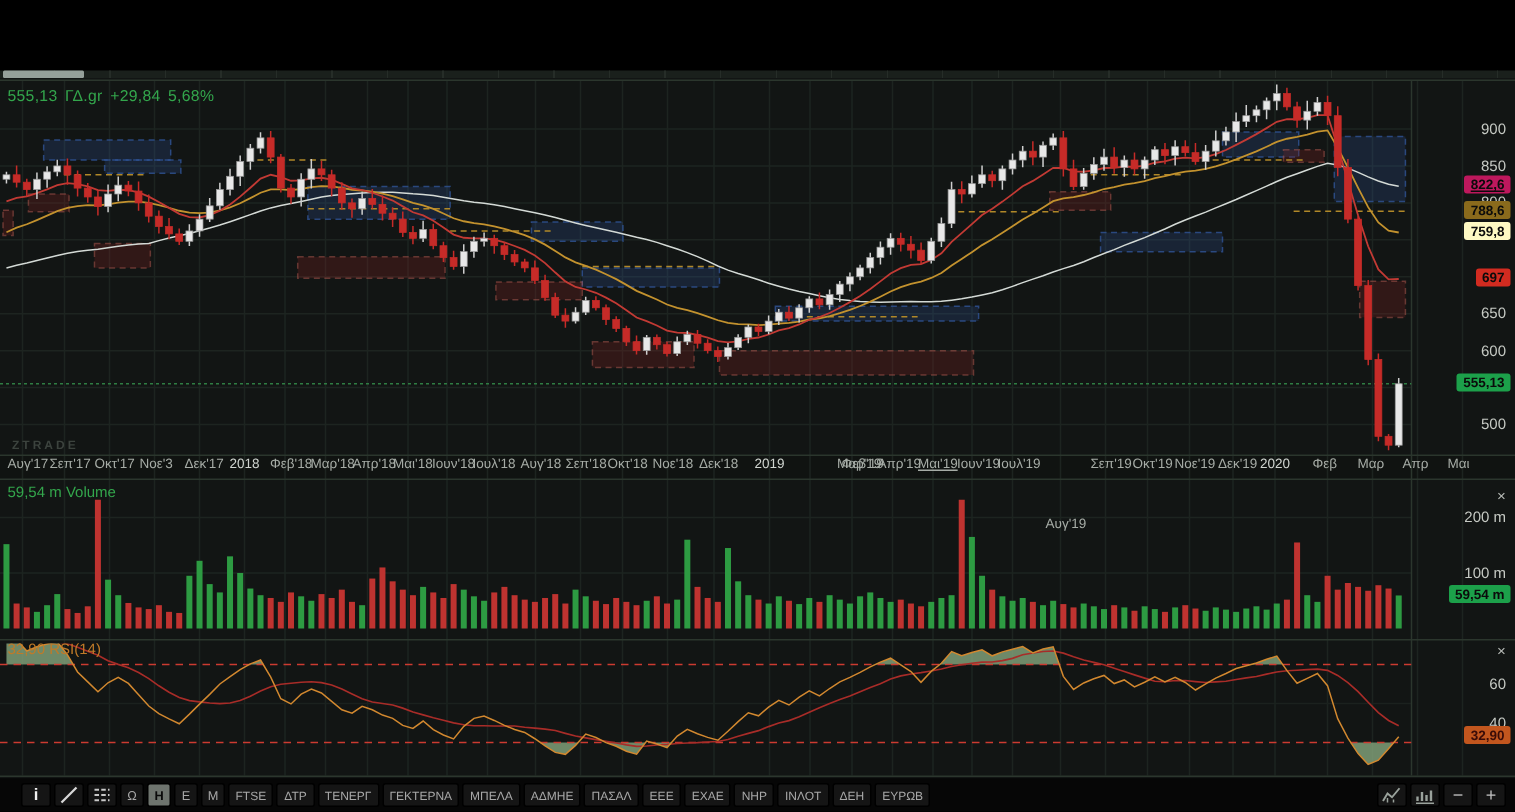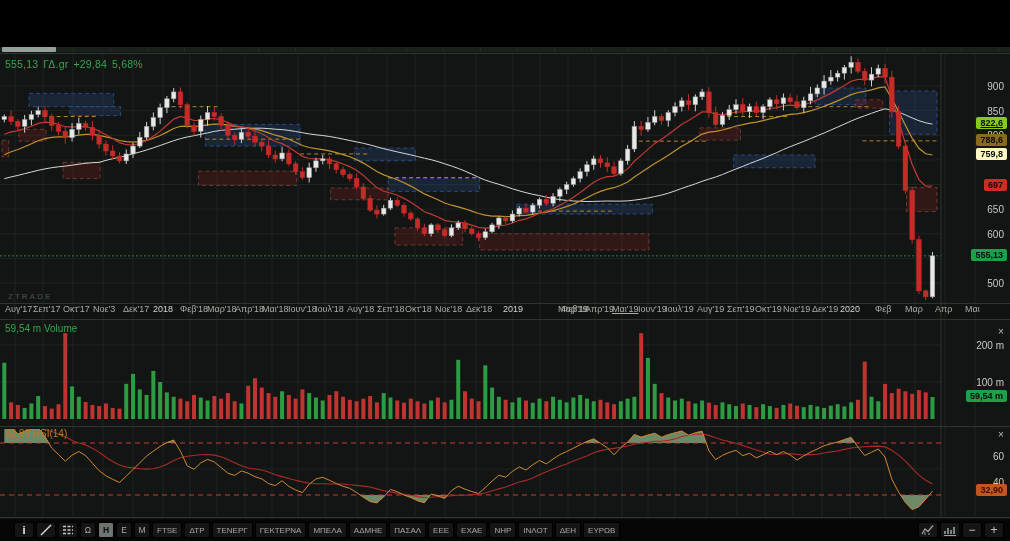--- a/index.html
+++ b/index.html
@@ -598,21 +598,21 @@
   </div>
 
   <div id="price-axis">
       <div class="tick" style="left: 958px; top: 81px;">900</div>
       <div class="tick" style="left: 958px; top: 105.625px;">850</div>
       <div class="tick" style="left: 958px; top: 130.25px;">800</div>
       <div class="tick" style="left: 958px; top: 179.5px;">700</div>
       <div class="tick" style="left: 958px; top: 204.125px;">650</div>
       <div class="tick" style="left: 958px; top: 228.75px;">600</div>
       <div class="tick" style="left: 958px; top: 278px;">500</div>
-      <div class="badge" style="top: 117.119px; background: #84cc16; text-decoration: underline;">822,6</div>
+      <div class="badge" style="top: 117.119px; background: #be185d; text-decoration: underline;">822,6</div>
       <div class="badge" style="top: 133.864px; background: rgb(138, 106, 28);">788,6</div>
       <div class="badge" style="top: 148.049px; background: #fef9c3;">759,8</div>
       <div class="badge" style="top: 178.977px; background: rgb(210, 43, 32);">697</div>
       <div class="badge" style="top: 248.848px; background: rgb(28, 160, 74);">555,13</div>
     </div>
   <div id="vol-axis">
       <div class="tick" style="left: 958px; top: 340px;">200 m</div>
       <div class="tick" style="left: 958px; top: 377px;">100 m</div>
       <div class="badge" style="top: 389.97px; background: rgb(28, 160, 74);">59,54 m</div>
     </div>
@@ -639,21 +639,21 @@
       <div class="xlab" style="left: 405px;">Οκτ'18</div>
       <div class="xlab" style="left: 435px;">Νοε'18</div>
       <div class="xlab" style="left: 466px;">Δεκ'18</div>
       <div class="xlab year" style="left: 503px;">2019</div>
       <div class="xlab" style="left: 530px; margin-left: 31px;">Φεβ'19</div>
       <div class="xlab" style="left: 558px; text-align: right;">Μαρ'19</div>
       <div class="xlab" style="left: 585px;">Απρ'19</div>
       <div class="xlab" style="left: 612px; text-decoration: underline;">Μαι'19</div>
       <div class="xlab" style="left: 638px;">Ιουν'19</div>
       <div class="xlab" style="left: 665px;">Ιουλ'19</div>
-      <div class="xlab" style="left: 697px;">Αυγ'19</div>
+      <div class="xlab" style="left: 697px; margin-top: 40px;">Αυγ'19</div>
       <div class="xlab" style="left: 727px;">Σεπ'19</div>
       <div class="xlab" style="left: 755px;">Οκτ'19</div>
       <div class="xlab" style="left: 783px;">Νοε'19</div>
       <div class="xlab" style="left: 812px;">Δεκ'19</div>
       <div class="xlab year" style="left: 840px;">2020</div>
       <div class="xlab" style="left: 875px;">Φεβ</div>
       <div class="xlab" style="left: 905px;">Μαρ</div>
       <div class="xlab" style="left: 935px;">Απρ</div>
       <div class="xlab" style="left: 965px;">Μαι</div>
     </div>

